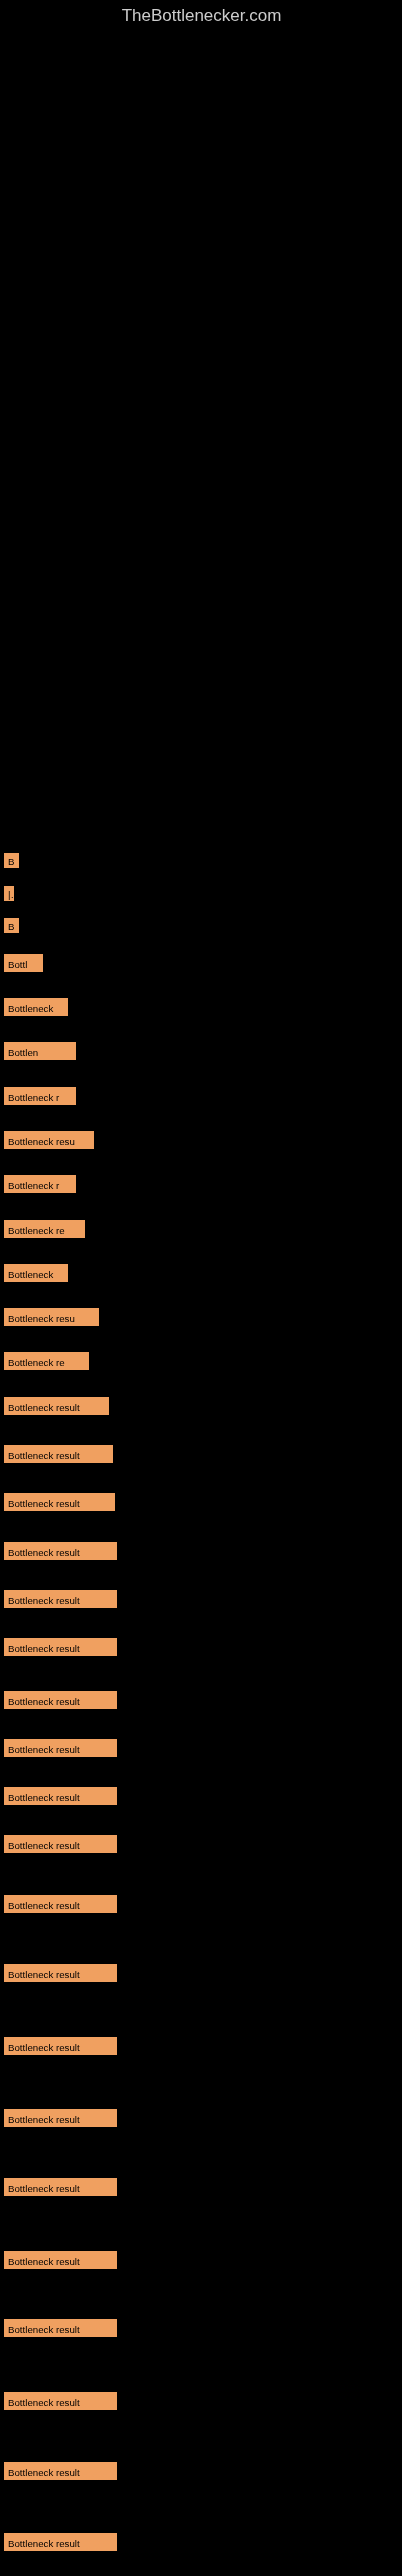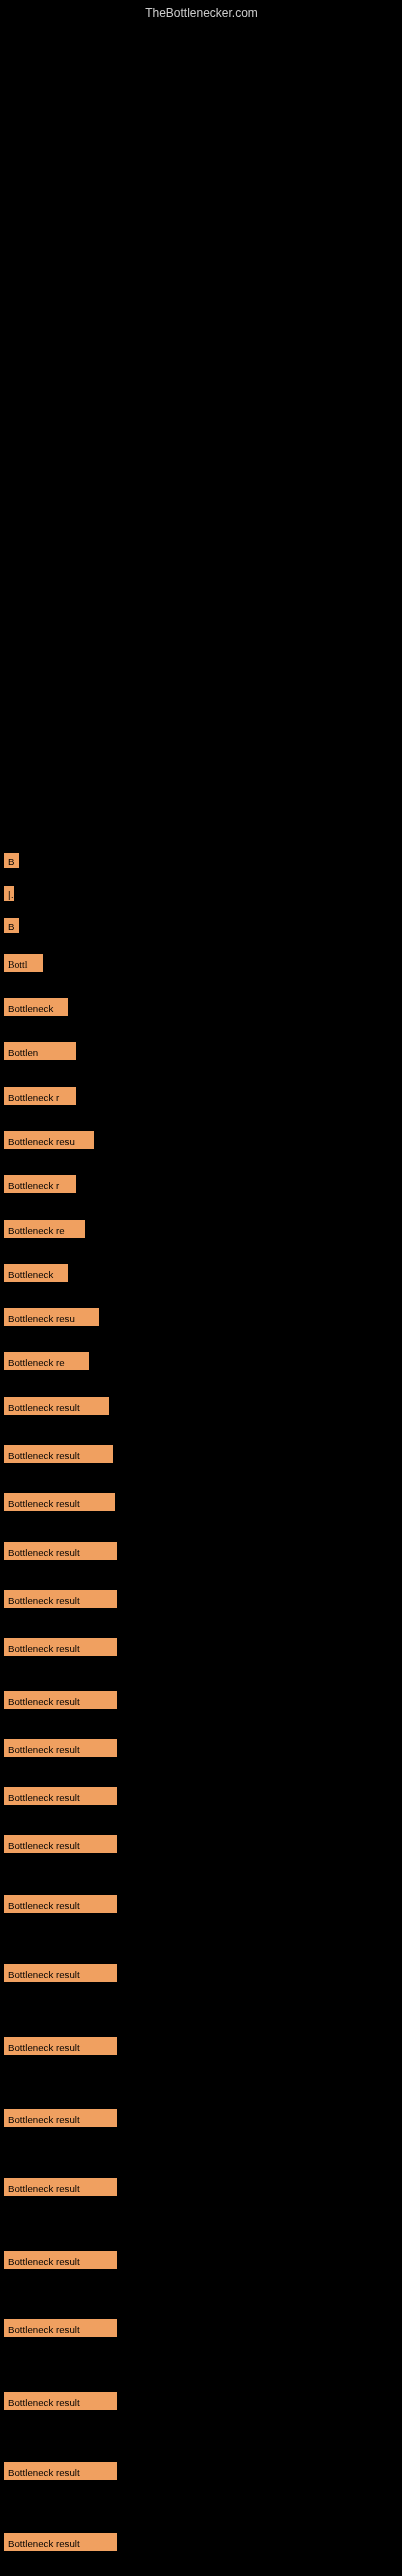--- a/index.html
+++ b/index.html
@@ -9,21 +9,21 @@
       min-height: 2576px;
       font-family: Arial, sans-serif;
       position: relative;
     }
     #site-title {
       position: absolute;
       top: 6.4px;
       left: 50%;
       transform: translateX(-50%);
       color: #ccc;
-      font-size: 12px;
+      font-size: 17px;
       white-space: nowrap;
     }
     .bottleneck-label {
       position: absolute;
       background-color: #f0a060;
       color: #000;
       font-size: 9.7px;
       padding: 1.6px 4px;
       white-space: nowrap;
       overflow: hidden;
@@ -32,21 +32,21 @@
   </style>
 </head>
 <body>
 
 <span id="site-title">TheBottlenecker.com</span>
 
 <div id="labels-container">
     <div class="bottleneck-label" style="top: 853px; left: 4px; width: 14.5px; height: 14.5px; line-height: 14.5px;">B</div>
     <div class="bottleneck-label" style="top: 886px; left: 4px; width: 9.7px; height: 14.5px; line-height: 14.5px;">|</div>
     <div class="bottleneck-label" style="top: 918px; left: 4px; width: 14.5px; height: 14.5px; line-height: 14.5px;">B</div>
-    <div class="bottleneck-label" style="top: 954px; left: 4px; width: 39px; height: 17.7px; line-height: 17.7px; font-family: Liberation Serif, serif;">Bottl</div>
+    <div class="bottleneck-label" style="top: 954px; left: 4px; width: 39px; height: 17.7px; line-height: 17.7px;">Bottl</div>
     <div class="bottleneck-label" style="top: 998px; left: 4px; width: 64px; height: 17.7px; line-height: 17.7px;">Bottleneck</div>
     <div class="bottleneck-label" style="top: 1042px; left: 4px; width: 72px; height: 17.7px; line-height: 17.7px;">Bottlen</div>
     <div class="bottleneck-label" style="top: 1087px; left: 4px; width: 72px; height: 17.7px; line-height: 17.7px;">Bottleneck r</div>
     <div class="bottleneck-label" style="top: 1131px; left: 4px; width: 90px; height: 17.7px; line-height: 17.7px;">Bottleneck resu</div>
     <div class="bottleneck-label" style="top: 1175px; left: 4px; width: 72px; height: 17.7px; line-height: 17.7px;">Bottleneck r</div>
     <div class="bottleneck-label" style="top: 1220px; left: 4px; width: 81px; height: 17.7px; line-height: 17.7px;">Bottleneck re</div>
     <div class="bottleneck-label" style="top: 1264px; left: 4px; width: 64px; height: 17.7px; line-height: 17.7px;">Bottleneck</div>
     <div class="bottleneck-label" style="top: 1308px; left: 4px; width: 95px; height: 17.7px; line-height: 17.7px;">Bottleneck resu</div>
     <div class="bottleneck-label" style="top: 1352px; left: 4px; width: 85px; height: 17.7px; line-height: 17.7px;">Bottleneck re</div>
     <div class="bottleneck-label" style="top: 1397px; left: 4px; width: 105px; height: 17.7px; line-height: 17.7px;">Bottleneck result</div>

